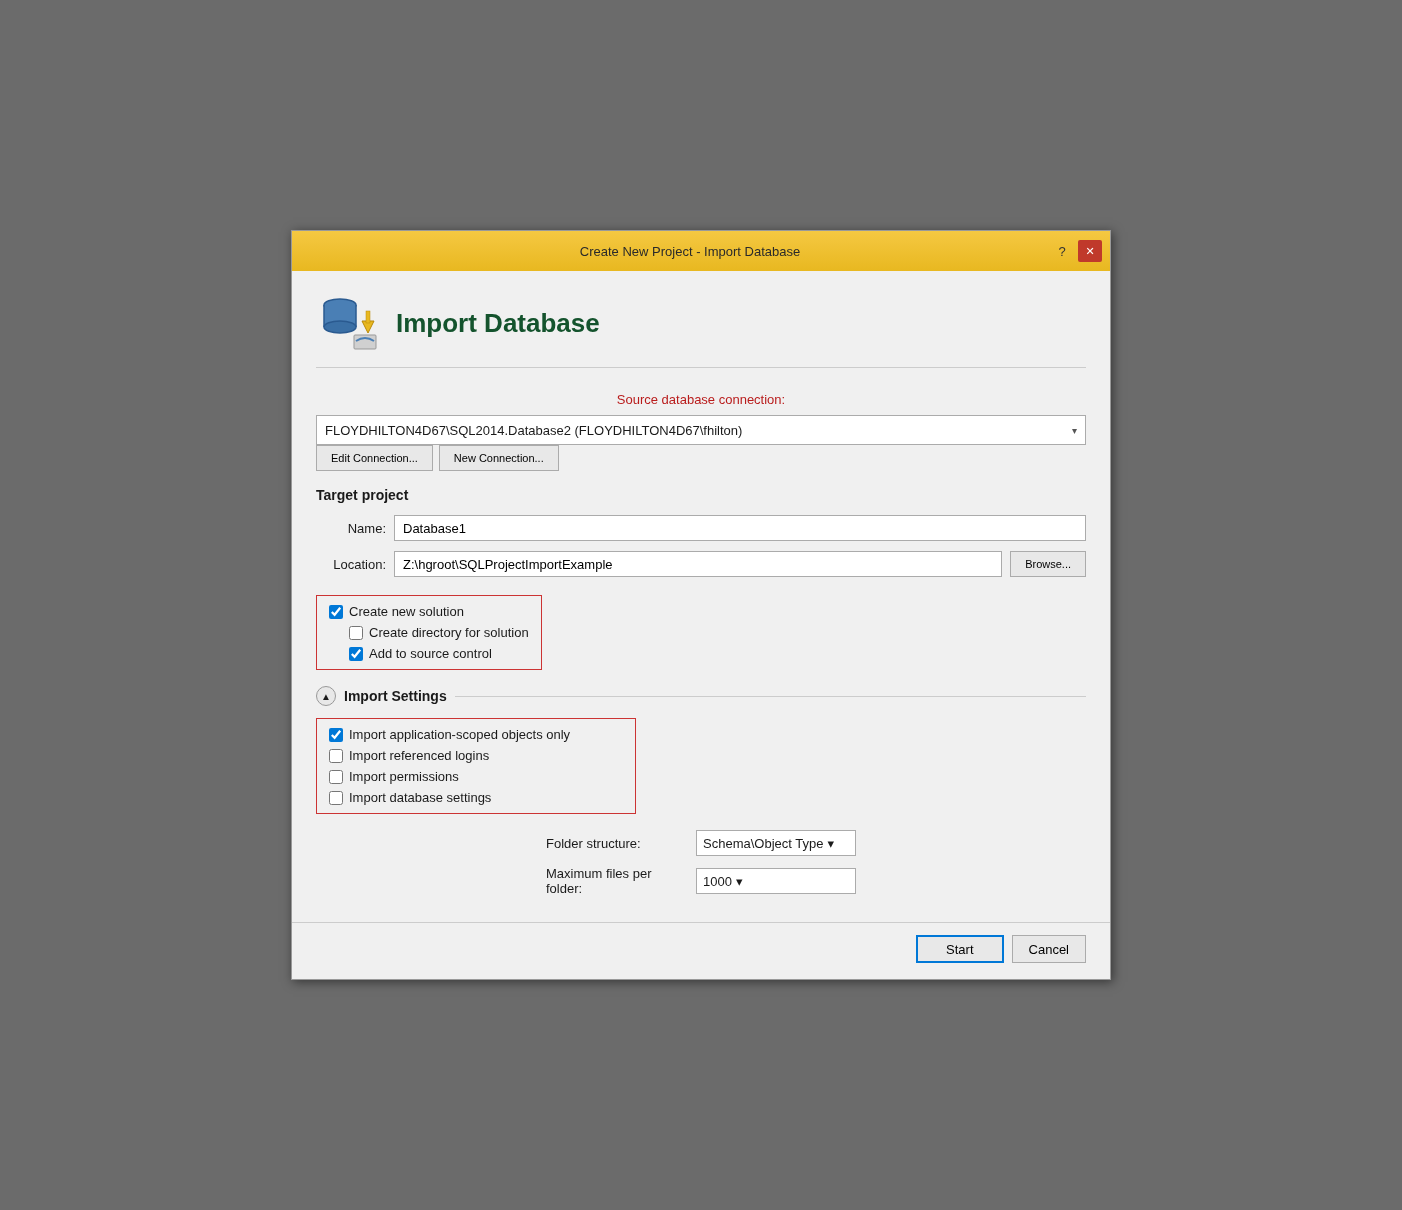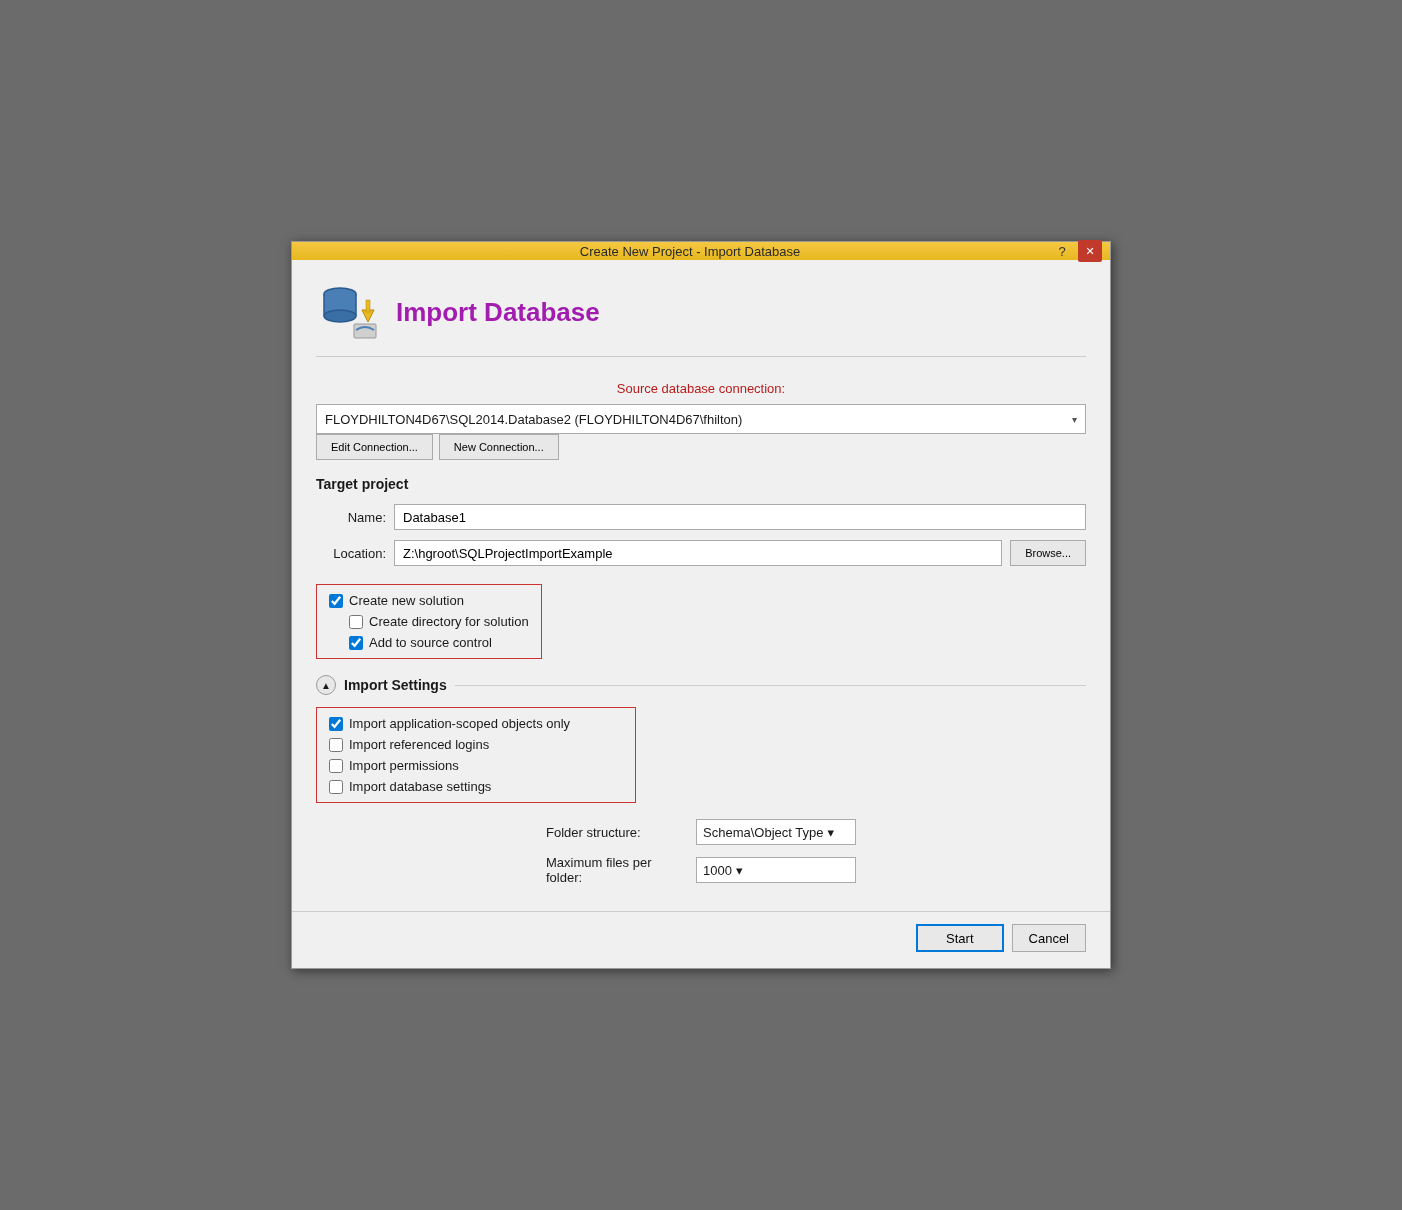--- a/index.html
+++ b/index.html
@@ -18,21 +18,21 @@
       background: #f0f0f0;
       border: 1px solid #999;
       box-shadow: 2px 2px 10px rgba(0,0,0,0.5);
     }
     .title-bar {
       background: linear-gradient(to bottom, #f5c842, #e8b820);
       display: flex;
       align-items: center;
       justify-content: space-between;
       padding: 6px 8px;
-      height: 18px;
+      height: 40px;
     }
     .title-bar-text {
       font-size: 13px;
       color: #2a2a2a;
       font-weight: normal;
       flex: 1;
       text-align: center;
     }
     .title-bar-controls {
       display: flex;
@@ -77,21 +77,21 @@
       width: 64px;
       height: 64px;
       flex-shrink: 0;
       display: flex;
       align-items: center;
       justify-content: center;
     }
     .page-title {
       font-size: 26px;
       font-weight: bold;
-      color: #a21caf;
+      color: #14532d;
       text-align: right;
     }
     .section-label {
       font-size: 13px;
       color: #b91c1c;
       margin-bottom: 8px;
       text-align: center;
     }
     .form-row {
       display: flex;

